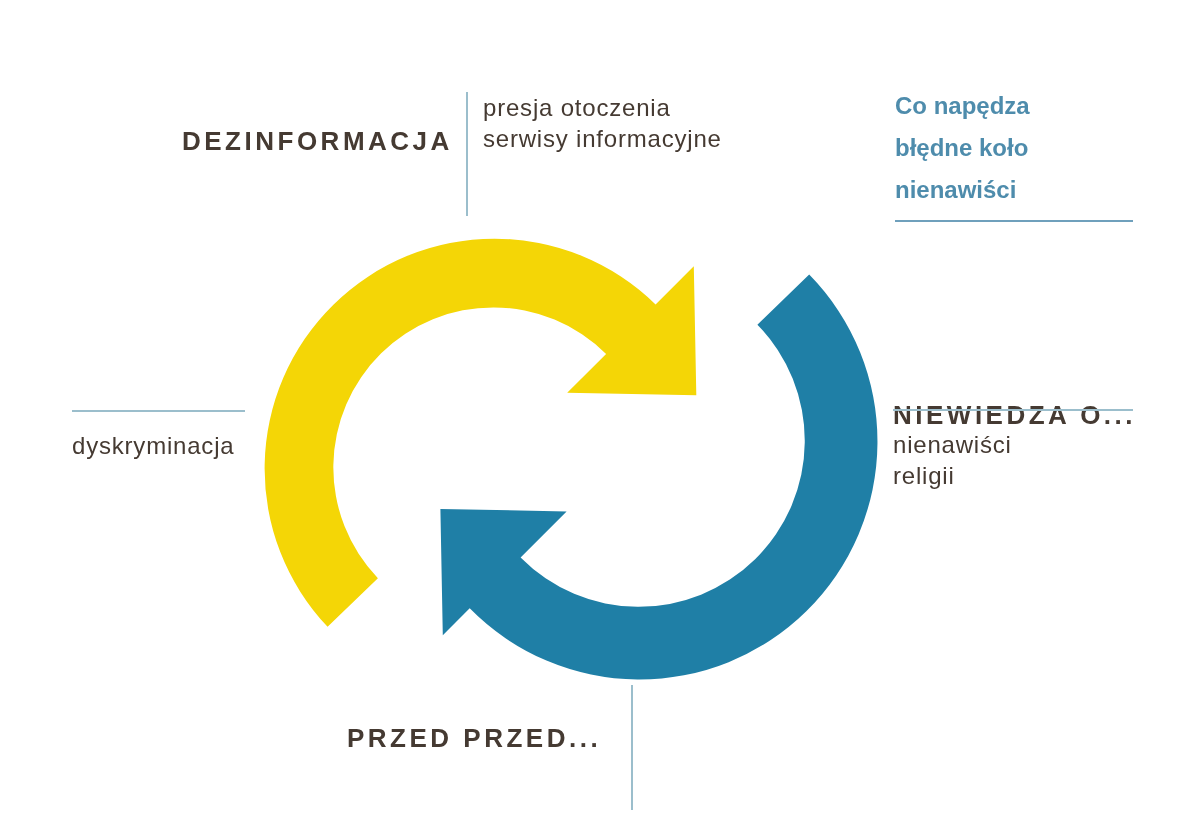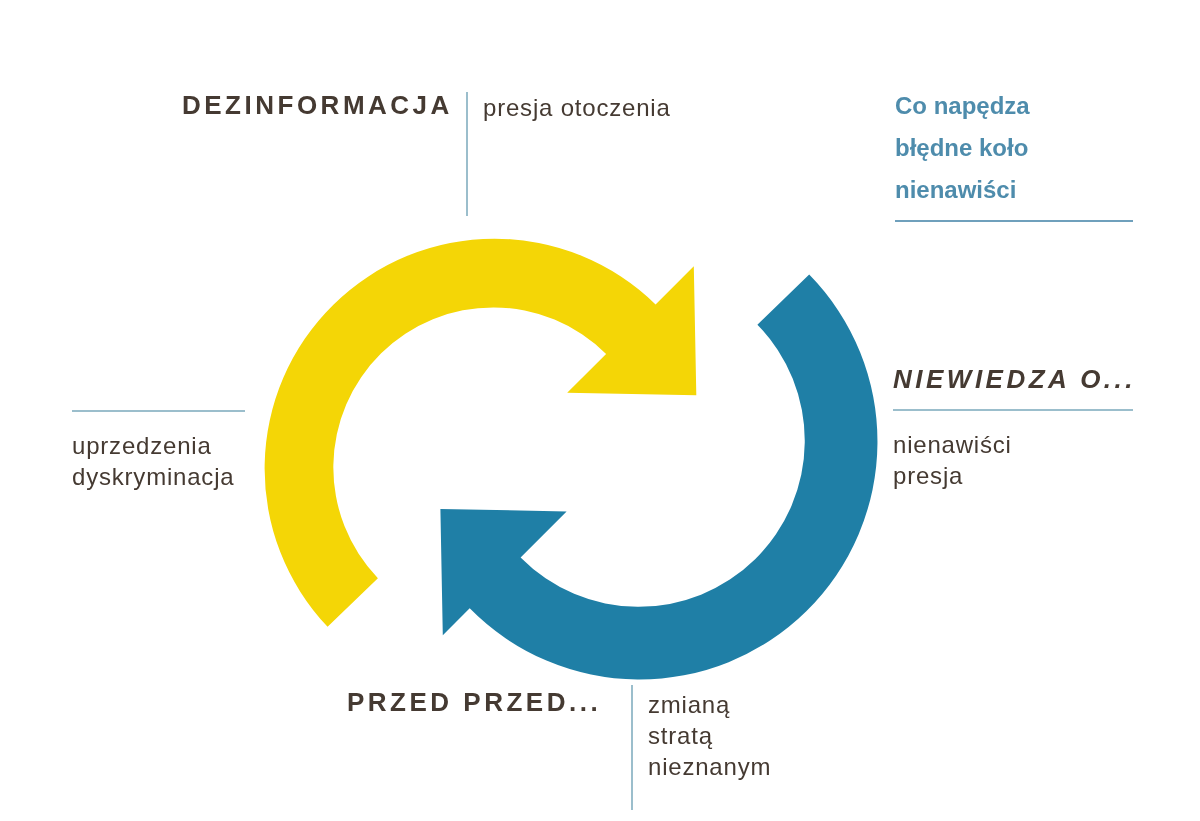--- a/index.html
+++ b/index.html
@@ -19,20 +19,21 @@
     width: 1200px; height: 821px;
   }
   .abs { position: absolute; }
   .node-label {
     font-size: 26px;
     line-height: 26px;
     font-weight: 700;
     letter-spacing: 3.5px;
     color: var(--text-dark, #453A32);
     white-space: nowrap;
+    margin-top: 36px;
   }
   .node-list {
     font-size: 24px;
     line-height: 31px;
     letter-spacing: 0.8px;
     color: var(--text-dark, #453A32);
     white-space: nowrap;
   }
   .rule-h {
     height: 2px;
@@ -58,21 +59,21 @@
   .pos-disinfo-line  { left: 466px; top: 92px;  height: 124px; }
   .pos-disinfo-list  { left: 483px; top: 92px; }
 
   .pos-title      { left: 895px; top: 85px; width: 280px; }
   .pos-title-rule { left: 895px; top: 220px; width: 238px; }
 
   .pos-hate-label { left: 72px;  top: 363px; }
   .pos-hate-rule  { left: 72px;  top: 410px; width: 173px; }
   .pos-hate-list  { left: 72px;  top: 430px; }
 
-  .pos-ign-label  { left: 893px; top: 366px; font-style: italic; }
+  .pos-ign-label  { left: 893px; top: 366px; }
   .pos-ign-rule   { left: 893px; top: 409px; width: 240px; }
   .pos-ign-list   { left: 893px; top: 429px; }
 
   .pos-fear-label { left: 347px; top: 689px; }
   .pos-fear-line  { left: 631px; top: 685px; height: 125px; }
   .pos-fear-list  { left: 648px; top: 689px; }
 </style>
 </head>
 <body>
 
@@ -94,41 +95,36 @@
              L 566.6 511.4
              L 520.6 557.4
              A 166 166 0 0 0 757.4 324.7
              Z"></path>
   </svg>
 
   <div class="abs node-label pos-disinfo-label">DEZINFORMACJA</div>
   <div class="abs rule-v pos-disinfo-line"></div>
   <div class="abs node-list pos-disinfo-list">
     <div>presja otoczenia</div>
+    <div>serwisy informacyjne</div>
   </div>
 
   <div class="abs title pos-title">Co napędza
 błędne koło
 nienawiści</div>
   <div class="abs title-rule pos-title-rule"></div>
 
   <div class="abs rule-h pos-hate-rule"></div>
   <div class="abs node-list pos-hate-list">
-    <div>uprzedzenia</div>
     <div>dyskryminacja</div>
   </div>
 
   <div class="abs node-label pos-ign-label">NIEWIEDZA O...</div>
   <div class="abs rule-h pos-ign-rule"></div>
   <div class="abs node-list pos-ign-list">
     <div>nienawiści</div>
-    <div>presja</div>
+    <div>religii</div>
   </div>
 
   <div class="abs node-label pos-fear-label">PRZED PRZED...</div>
   <div class="abs rule-v pos-fear-line"></div>
-  <div class="abs node-list pos-fear-list">
-    <div>zmianą</div>
-    <div>stratą</div>
-    <div>nieznanym</div>
-  </div>
 
 </div>
 
 </body></html>

